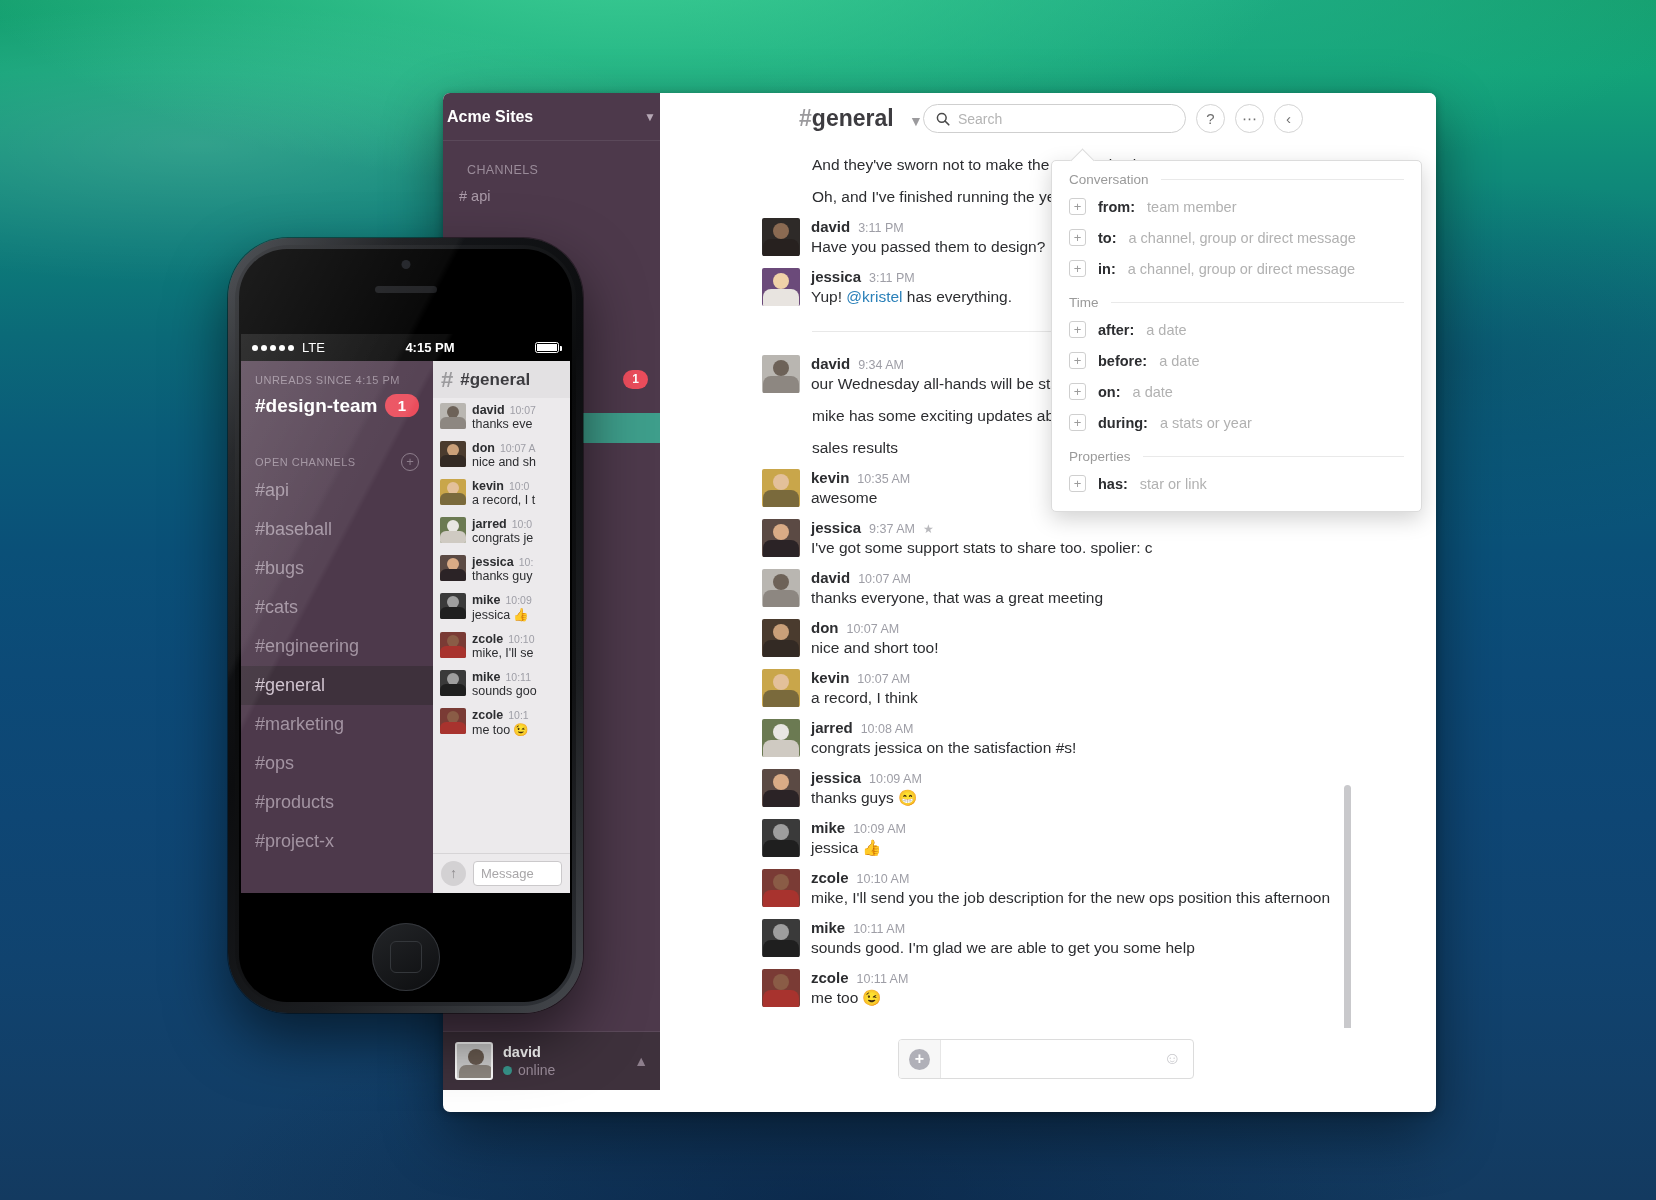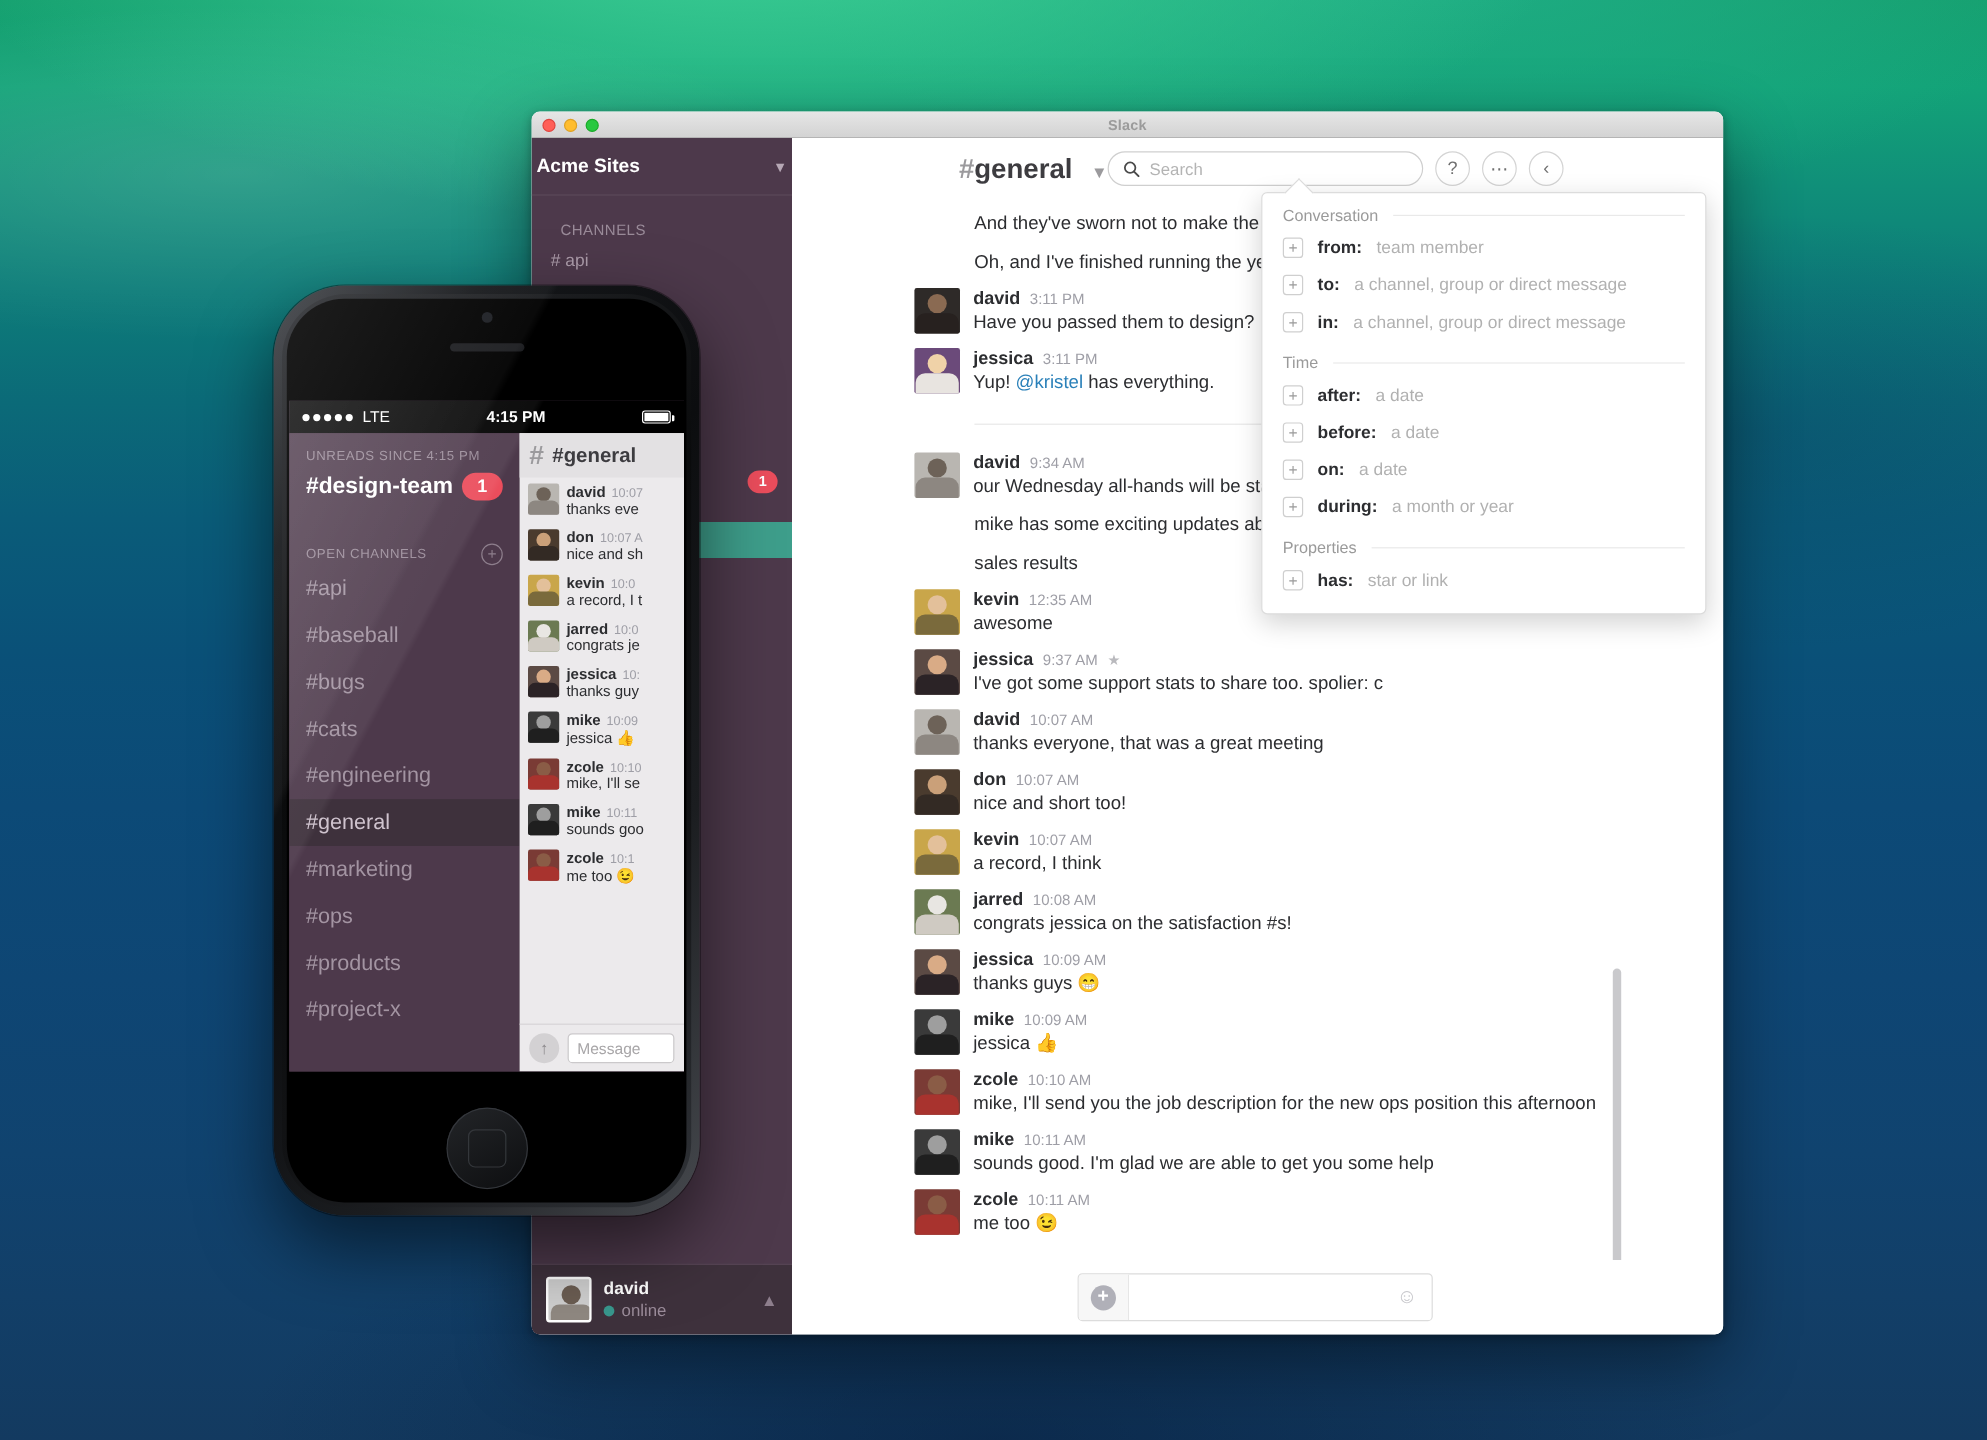--- a/index.html
+++ b/index.html
@@ -330,28 +330,20 @@
     background:linear-gradient(118deg, rgba(255,255,255,.12) 0%, rgba(255,255,255,.04) 30%, rgba(255,255,255,0) 31%);
   }
 </style>
 </head>
 <body>
 
 <div id="wallpaper"></div>
 
 <div id="slack-window">
 
-  <div id="titlebar">
-    <div class="traffic">
-      <span class="tl red"></span>
-      <span class="tl yel"></span>
-      <span class="tl grn"></span>
-    </div>
-    <div id="win-title">Slack</div>
-  </div>
 
   <div id="slack-body">
 
     <div id="sidebar">
       <div id="team-header">
         <span id="team-name">Acme Sites</span>
         <span class="chev-down">▼</span>
       </div>
       <div id="channel-scroll">
         <div class="section-title">CHANNELS</div>
@@ -453,21 +445,21 @@
         <div class="cont-line">sales results</div>
 
         <div class="msg">
           <div class="avatar" style="background:#c9a64a">
               <span class="h" style="background:#e3c09a"></span>
               <span class="b" style="background:#7a6a3c"></span>
             </div>
           <div class="mbody">
             <div class="mhead">
                 <span class="mname">kevin</span>
-                <span class="mtime">12:35 AM</span>
+                <span class="mtime">10:35 AM</span>
               </div>
             <div class="mtext">awesome</div>
           </div>
         </div>
 
         <div class="msg">
           <div class="avatar" style="background:#5b4a44">
               <span class="h" style="background:#d9ab86"></span>
               <span class="b" style="background:#2b2326"></span>
             </div>
@@ -661,21 +653,21 @@
     <span class="mod-val">a date</span>
   </div>
   <div class="mod-item">
     <span class="plus-sq">+</span>
     <span class="mod-key">on:</span>
     <span class="mod-val">a date</span>
   </div>
   <div class="mod-item">
     <span class="plus-sq">+</span>
     <span class="mod-key">during:</span>
-    <span class="mod-val">a month or year</span>
+    <span class="mod-val">a stats or year</span>
   </div>
 
   <div class="mod-group-title">
     <span>Properties</span>
       <span class="ln"></span>
   </div>
   <div class="mod-item">
     <span class="plus-sq">+</span>
     <span class="mod-key">has:</span>
     <span class="mod-val">star or link</span>

